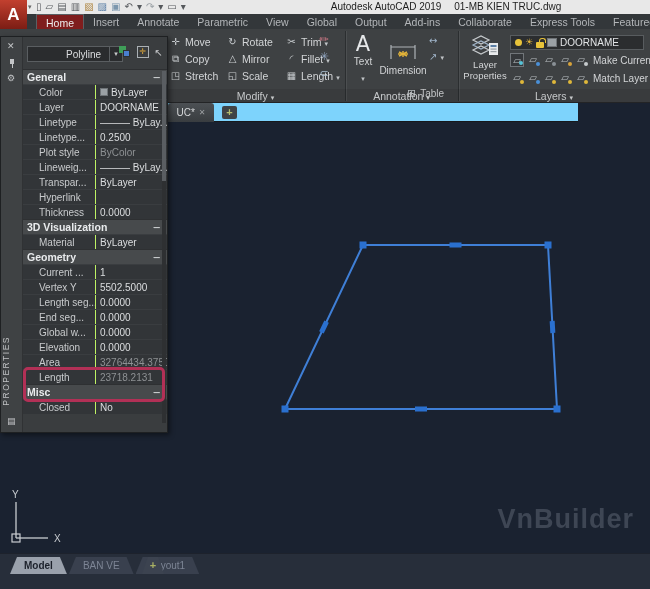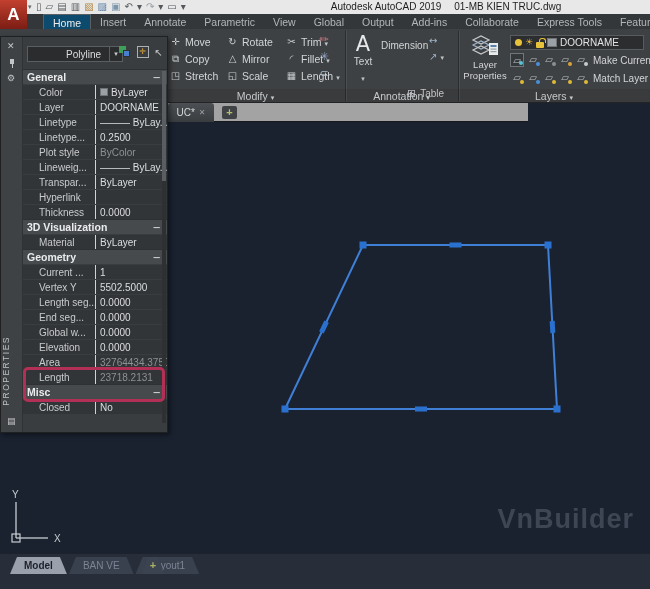--- a/index.html
+++ b/index.html
@@ -16,21 +16,21 @@
   .applogo-caret { position:absolute; left:28px; top:3px; font-size:7px; color:#666; z-index:41; }
   .qat { position:absolute; left:36px; top:0; height:14px; display:flex; align-items:center; gap:4px; }
   .qicon { font-family:"DejaVu Sans", sans-serif; font-size:10px; color:#55585c; line-height:12px; }
   .doctitle { position:absolute; left:250px; right:8px; top:1px; text-align:center; font-size:10px; color:#1d1d1d; white-space:nowrap; }
   .doctitle .doc { margin-left:10px; }
 
   
   .tabrow { position:absolute; left:0; top:14px; width:650px; height:15px; background:#33373a;
             display:flex; align-items:stretch; padding-left:36px; z-index:20; }
   .rtab { font-size:10.5px; color:#b3b6b9; padding:1px 9px 0 9px; display:flex; align-items:center; white-space:nowrap; }
-  .rtab.active { background:#0c4a6e; border:1px solid #5a5f63; border-bottom:none; color:#ededed;margin-left:7px; }
+  .rtab.active { background:#7f1d1d; border:1px solid #5a5f63; border-bottom:none; color:#ededed; }
   .tabrow-right { position:absolute; right:55px; top:1px; display:flex; gap:3px; align-items:center;
                   color:#d8dadc; font-size:9px; }
 
   
   .ribbon { position:absolute; left:0; top:29px; width:650px; height:74px; background:#3e4143;
             border-bottom:1px solid #26282a; z-index:10; }
   .panel-label { position:absolute; left:0; right:0; bottom:0; height:14px; text-align:center;
                  font-size:10.5px; color:#c6c8ca; background:rgba(0,0,0,0.08); line-height:14px; }
   .psep { position:absolute; top:2px; bottom:1px; width:1px; background:#2b2e30; box-shadow:1px 0 0 #4c4f51; }
   .crt { display:none; }
@@ -43,21 +43,21 @@
   .mbtn { display:flex; align-items:center; gap:3px; font-size:10.5px; color:#d3d5d7; cursor:default; }
   .mbtn .gi { width:13px; text-align:center; font-size:10px; color:#c7cbce; font-family:"DejaVu Sans",sans-serif; }
   .side-tools { position:absolute; left:150px; top:4px; display:flex; flex-direction:column; gap:3px; }
   .side-tools .gi { width:16px; height:14px; text-align:center; font-size:11px; font-family:"DejaVu Sans",sans-serif; }
 
   .panel-annotation { position:absolute; left:345px; top:0; width:113px; height:74px; }
   .text-btn { position:absolute; left:4px; top:3px; width:28px; display:flex; flex-direction:column; align-items:center; }
   .text-btn .bigA { font-size:21px; color:#e6e8ea; line-height:24px; font-family:"DejaVu Sans",sans-serif; }
   .text-btn .lbl { font-size:10px; color:#d3d5d7; }
   .text-btn .crt { display:inline; }
-  .dim-btn { position:absolute; left:36px; top:5px; width:44px; display:flex; flex-direction:row; align-items:center; }
+  .dim-btn { position:absolute; left:36px; top:14px; width:44px; display:flex; flex-direction:column; align-items:center; }
   .dim-btn .lbl { font-size:10px; color:#d3d5d7; margin-top:4px; }
   .anno-col { position:absolute; left:84px; top:6px; display:flex; flex-direction:column; gap:5px; }
   .anno-mini { display:flex; align-items:center; gap:3px; font-size:10px; color:#d3d5d7; }
   .anno-mini .gi { font-family:"DejaVu Sans",sans-serif; font-size:10px; color:#9fb4c9; }
   .table-row { position:absolute; left:62px; top:58px; display:flex; gap:4px; align-items:center;
                font-size:10px; color:#d3d5d7; }
   .table-row .gi { font-family:"DejaVu Sans",sans-serif; font-size:11px; color:#c7cbce; }
 
   
   .panel-layers { position:absolute; left:458px; top:0; width:192px; height:74px; }
@@ -74,21 +74,21 @@
   .lswatch { width:10px; height:9px; background:#9ba1a5; border:1px solid #707478; }
   .lrow { position:absolute; left:52px; display:flex; align-items:center; gap:2px; }
   .lrow .lbl { font-size:10px; color:#d3d5d7; margin-left:3px; white-space:nowrap; }
   .mini { position:relative; width:14px; height:14px; font-size:10px; color:#b9bfc3; line-height:13px;
           text-align:center; font-family:"DejaVu Sans",sans-serif; }
   .mini::after { content:""; position:absolute; width:4px; height:4px; border-radius:50%; right:0; bottom:1px;
                  background:var(--dot,#d8a33a); }
   .mini.sel { border:1px solid #71767a; background:#35383b; }
 
   
-  .ftabs { position:absolute; left:0; top:103px; width:528px; height:19px; background:#a3a3a3;
+  .ftabs { position:absolute; left:0; top:103px; width:578px; height:19px; background:#7dd3fc;
            border-bottom:1px solid #17191c; z-index:10; }
   .ftab { position:absolute; left:168px; top:0; height:19px; width:46px; background:linear-gradient(#4c5054,#393d40);
           border-radius:3px 3px 0 0; display:flex; align-items:center; justify-content:center; gap:4px;
           font-size:10px; color:#d6d8da; }
   .ftab .x { font-size:8px; color:#9b9ea1; font-family:"DejaVu Sans",sans-serif; }
   .ftab-plus { position:absolute; left:222px; top:3px; width:15px; height:13px; background:#3f4346; border-radius:2px;
                color:#b6bd6e; font-size:11px; font-weight:bold; text-align:center; line-height:12px; }
 
   
   .canvas { position:absolute; left:0; top:122px; width:650px; height:431px; background:#1a2230; }

